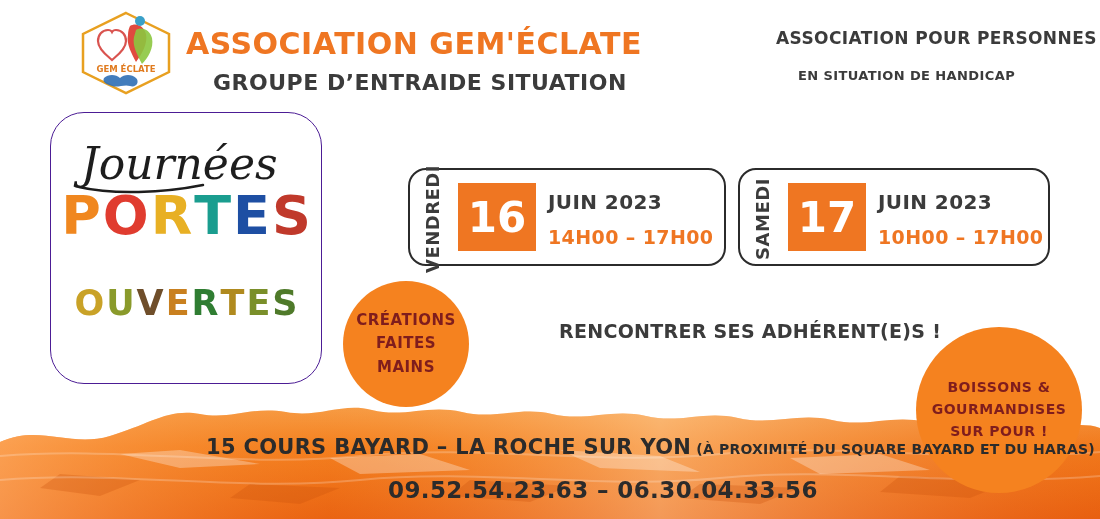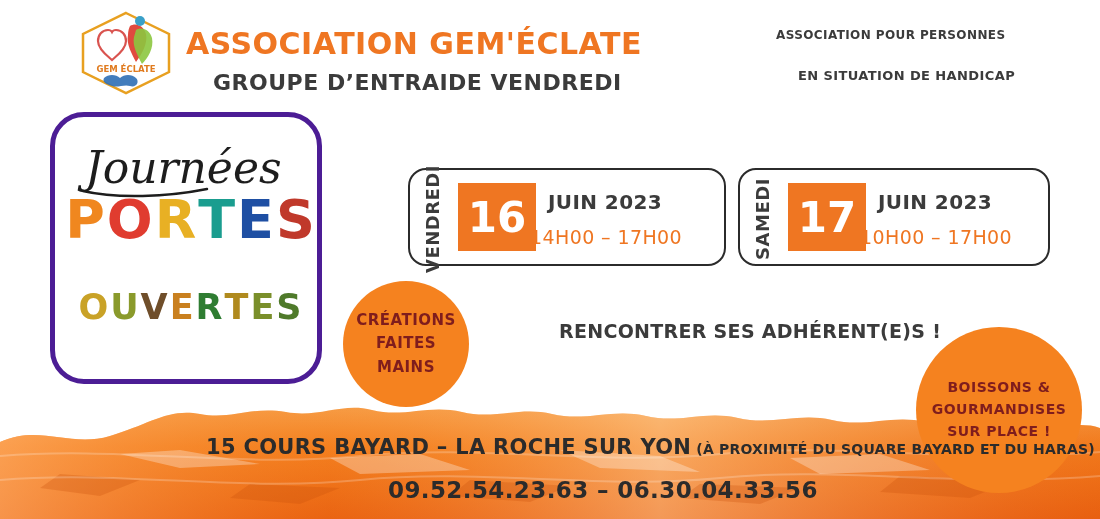--- a/index.html
+++ b/index.html
@@ -68,21 +68,21 @@
     font-weight: bold;
     letter-spacing: 0.5px;
     color: #3b3b3b;
     font-family: "DejaVu Sans", sans-serif;
     white-space: nowrap;
   }
   .tagline1 {
     position: absolute;
     left: 776px;
     top: 28px;
-    font-size: 12px;
+    font-size: 17px;
     font-weight: bold;
     letter-spacing: 0.4px;
     color: #3b3b3b;
     font-family: "DejaVu Sans", sans-serif;
     white-space: nowrap;
   }
   .tagline2 {
     position: absolute;
     left: 798px;
     top: 68px;
@@ -107,21 +107,21 @@
     white-space: nowrap;
   }
 
   
   .jpo-card {
     position: absolute;
     left: 50px;
     top: 112px;
     width: 272px;
     height: 272px;
-    border: 5px solid #4c1d95;
+    border: 1px solid #4c1d95;
     border-radius: 34px;
     background: #ffffff;
     box-sizing: border-box;
   }
   .jpo-journees {
     position: absolute;
     left: 22px;
     top: 14px;
     width: 230px;
     height: 74px;
@@ -200,24 +200,24 @@
     top: 20px;
     font-family: "DejaVu Sans", sans-serif;
     font-weight: bold;
     font-size: 20px;
     color: #3b3b3b;
     letter-spacing: 0.4px;
     white-space: nowrap;
   }
   .hours {
     position: absolute;
-    left: 120px;
+    left: 138px;
     top: 56px;
     font-family: "DejaVu Sans", sans-serif;
-    font-weight: normal;
+    font-weight: bold;
     font-size: 19px;
     color: #ef7622;
     letter-spacing: 0.4px;
     white-space: nowrap;
   }
 
   
   .invite-line {
     position: absolute;
     font-family: "DejaVu Sans", sans-serif;
@@ -350,21 +350,21 @@
       <path d="M30,20 C24,20 20,25 20,31 C20,40 32,48 34,50 C36,48 48,40 48,31 C48,25 44,20 38,20 C35,20 34,22 34,22 C34,22 33,20 30,20 Z" fill="none" stroke="#d9534f" stroke-width="2.2"></path>
       <path d="M52,16 C58,12 66,16 68,24 C70,33 64,44 58,52 C54,44 48,34 50,25 C50,21 51,18 52,16 Z" fill="#e04a3f"></path>
       <circle cx="62" cy="11" r="5" fill="#3aa0c8"></circle>
       <path d="M58,20 C64,16 72,20 74,28 C76,38 70,48 64,54 C60,46 54,36 56,27 Z" fill="#8cc63f" opacity="0.9"></path>
       <text x="48" y="62" text-anchor="middle" font-family="DejaVu Sans, sans-serif" font-size="8.5" font-weight="bold" fill="#e07b1f">GEM ÉCLATE</text>
       <path d="M26,68 C30,64 38,64 42,68 C46,64 54,64 58,68 C62,72 58,78 52,76 C46,74 40,78 34,76 C28,74 24,72 26,68 Z" fill="#2f6fb5" opacity="0.9"></path>
     </svg>
   </div>
 
   <div class="title-main">ASSOCIATION GEM'ÉCLATE</div>
-  <div class="title-sub">GROUPE D’ENTRAIDE VENDREDI</div>
+  <div class="title-sub">GROUPE D’ENTRAIDE SITUATION</div>
   <div class="tagline1">ASSOCIATION POUR PERSONNES</div>
   <div class="tagline2">EN SITUATION DE HANDICAP</div>
 
 
   <div class="jpo-card">
     <div class="jpo-journees">
       <svg width="230" height="74" viewBox="0 0 230 74">
         <text x="8" y="52" font-family="DejaVu Serif, serif" font-style="italic" font-size="44" fill="#1d1d1d">Journées</text>
         <path d="M6,60 C40,68 90,66 130,58" stroke="#1d1d1d" stroke-width="2.5" fill="none" stroke-linecap="round"></path>
       </svg>
@@ -394,21 +394,21 @@
   <div class="invite-line invite-line2">RENCONTRER SES ADHÉRENT(E)S !</div>
 
   <div class="circle creations">
     <div>CRÉATIONS</div>
     <div>FAITES</div>
     <div>MAINS</div>
   </div>
   <div class="circle boissons">
     <div>BOISSONS &amp;</div>
     <div>GOURMANDISES</div>
-    <div>SUR PLACE !</div>
+    <div>SUR POUR !</div>
   </div>
 
   <div class="address">
     <span class="street">15 COURS BAYARD – LA ROCHE SUR YON</span>
     <span class="note">(À PROXIMITÉ DU SQUARE BAYARD ET DU HARAS)</span>
   </div>
   <div class="phones">09.52.54.23.63 – 06.30.04.33.56</div>
 
 </div>
 

